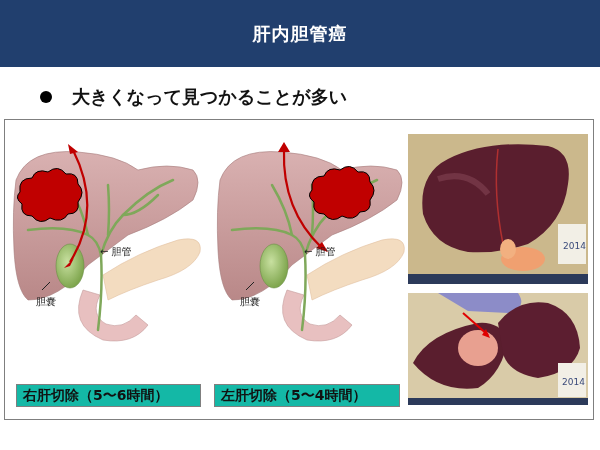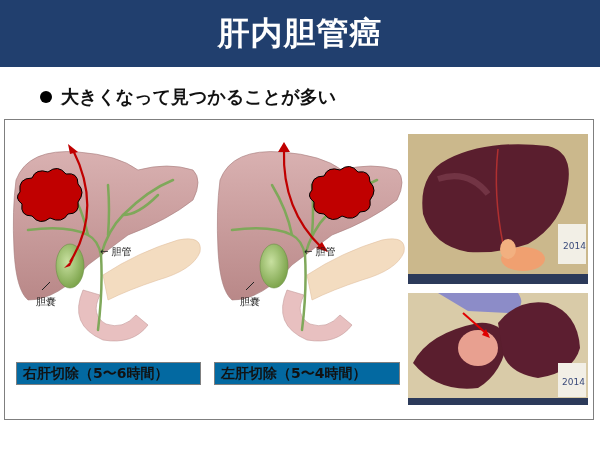--- a/index.html
+++ b/index.html
@@ -7,38 +7,38 @@
       width: 600px; height: 450px; position: relative; overflow: hidden;
       background: #ffffff;
       font-family: "DejaVu Sans", "Liberation Sans", sans-serif;
     }
     .title-bar {
       position: absolute; left: 0; top: 0; width: 600px; height: 67px;
       background: #213f6e;
       display: flex; align-items: center; justify-content: center;
     }
     .title-bar h1 {
-      margin: 0; color: #ffffff; font-size: 32px; font-weight: bold; letter-spacing: 1px;
+      margin: 0; color: #ffffff; font-size: 18px; font-weight: bold; letter-spacing: 1px;
     }
     .bullet-line {
       position: absolute; left: 40px; top: 85px; height: 24px;
-      display: flex; align-items: center; gap: 9px;
+      display: flex; align-items: center; gap: 20px;
       font-size: 18px; font-weight: bold; color: #111;
     }
     .bullet-dot { width: 12px; height: 12px; border-radius: 50%; background: #000; display: inline-block; }
     .content-box {
       position: absolute; left: 4px; top: 119px; width: 590px; height: 301px;
       border: 1px solid #7f7f7f; box-sizing: border-box; background: #fff;
     }
     .diagram { position: absolute; }
     .diagram svg { display: block; }
     .label-box {
       position: absolute; height: 23px; border: 1px solid #7f7f7f; box-sizing: border-box;
-      background: #0369a1; font-size: 14px; font-weight: bold; color: #111;
-      display: flex; align-items: center; padding-left: 6px;
+      background: #14b8a6; font-size: 14px; font-weight: bold; color: #111;
+      display: flex; align-items: center; padding-left: 6px; margin-top: 22px;
     }
     .anno { position: absolute; font-size: 10px; color: #222; }
     .photo { position: absolute; overflow: hidden; }
   </style>
 </head>
 <body>
 
 <div class="title-bar">
   <h1>肝内胆管癌</h1>
 </div>

